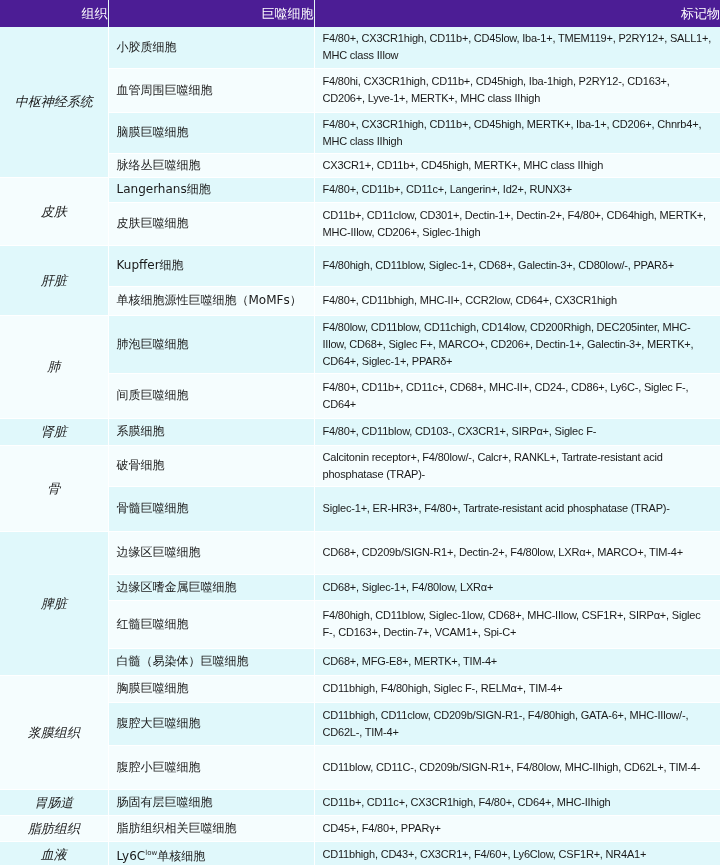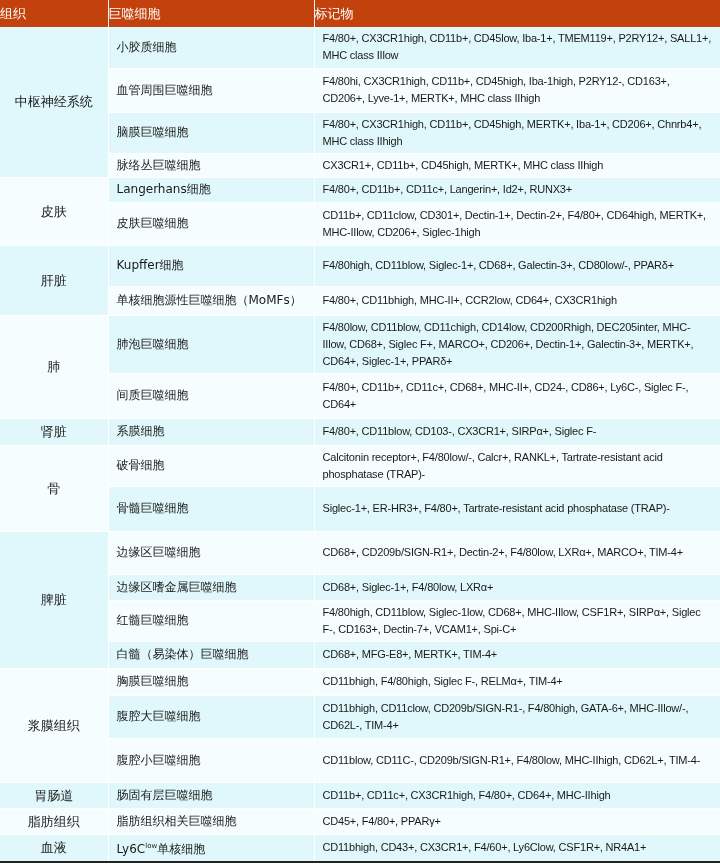--- a/index.html
+++ b/index.html
@@ -2,40 +2,40 @@
 <html><head>
   <meta charset="utf-8">
   <style>
     html, body { margin: 0; padding: 0; background: #ffffff; }
     body { width: 720px; height: 865px; overflow: hidden; font-family: "DejaVu Sans", sans-serif; }
     table { border-collapse: collapse; width: 720px; table-layout: fixed; }
     col.c1 { width: 108px; }
     col.c2 { width: 206px; }
     col.c3 { width: 406px; }
     th {
-      background: #c2410c;
+      background: #4c1d95;
       color: #ffffff;
       font-weight: normal;
       font-size: 13px;
       height: 27px;
-      text-align: left;
+      text-align: right;
       border-right: 1px solid #e7f7f5;
       padding: 0;
     }
     th:last-child { border-right: none; }
     td {
       font-size: 11.4px;
       color: #1a1a1a;
       vertical-align: middle;
       padding: 3px 8px;
       line-height: 17px;
       border-right: 1px solid #ffffff;
       border-bottom: 1px solid #ffffff;
     }
-    td.tissue { text-align: center; font-size: 13px; padding: 0 4px; }
+    td.tissue { text-align: center; font-size: 13px; padding: 0 4px; font-style: italic; }
     td.cell { font-size: 12px; }
     td.markers { font-family: Liberation Sans, sans-serif; font-size: 11px; letter-spacing: -0.2px; }
     .bgA { background: #e0f8fb; }
     .bgB { background: #f5fdfe; }
     tr.last td { border-bottom: 2px solid #222; margin-left: 24px; }
     sup { font-size: 7px; }
   </style>
 </head>
 <body>
 
@@ -113,21 +113,21 @@
       </tr>
       <tr style="height: 43px;">
         <td class="tissue bgA" rowspan="4">脾脏</td>
         <td class="cell bgB">边缘区巨噬细胞</td>
         <td class="markers bgB">CD68+, CD209b/SIGN-R1+, Dectin-2+, F4/80low, LXRα+, MARCO+, TIM-4+</td>
       </tr>
       <tr style="height: 26px;">
         <td class="cell bgA">边缘区嗜金属巨噬细胞</td>
         <td class="markers bgA">CD68+, Siglec-1+, F4/80low, LXRα+</td>
       </tr>
-      <tr style="height: 41px;">
+      <tr style="height: 48px;">
         <td class="cell bgB">红髓巨噬细胞</td>
         <td class="markers bgB">F4/80high, CD11blow, Siglec-1low, CD68+, MHC-IIlow, CSF1R+, SIRPα+, Siglec F-, CD163+, Dectin-7+, VCAM1+, Spi-C+</td>
       </tr>
       <tr style="height: 27px; margin-left: 7px;">
         <td class="cell bgA">白髓（易染体）巨噬细胞</td>
         <td class="markers bgA">CD68+, MFG-E8+, MERTK+, TIM-4+</td>
       </tr>
       <tr style="height: 27px;">
         <td class="tissue bgB" rowspan="3">浆膜组织</td>
         <td class="cell bgB">胸膜巨噬细胞</td>

